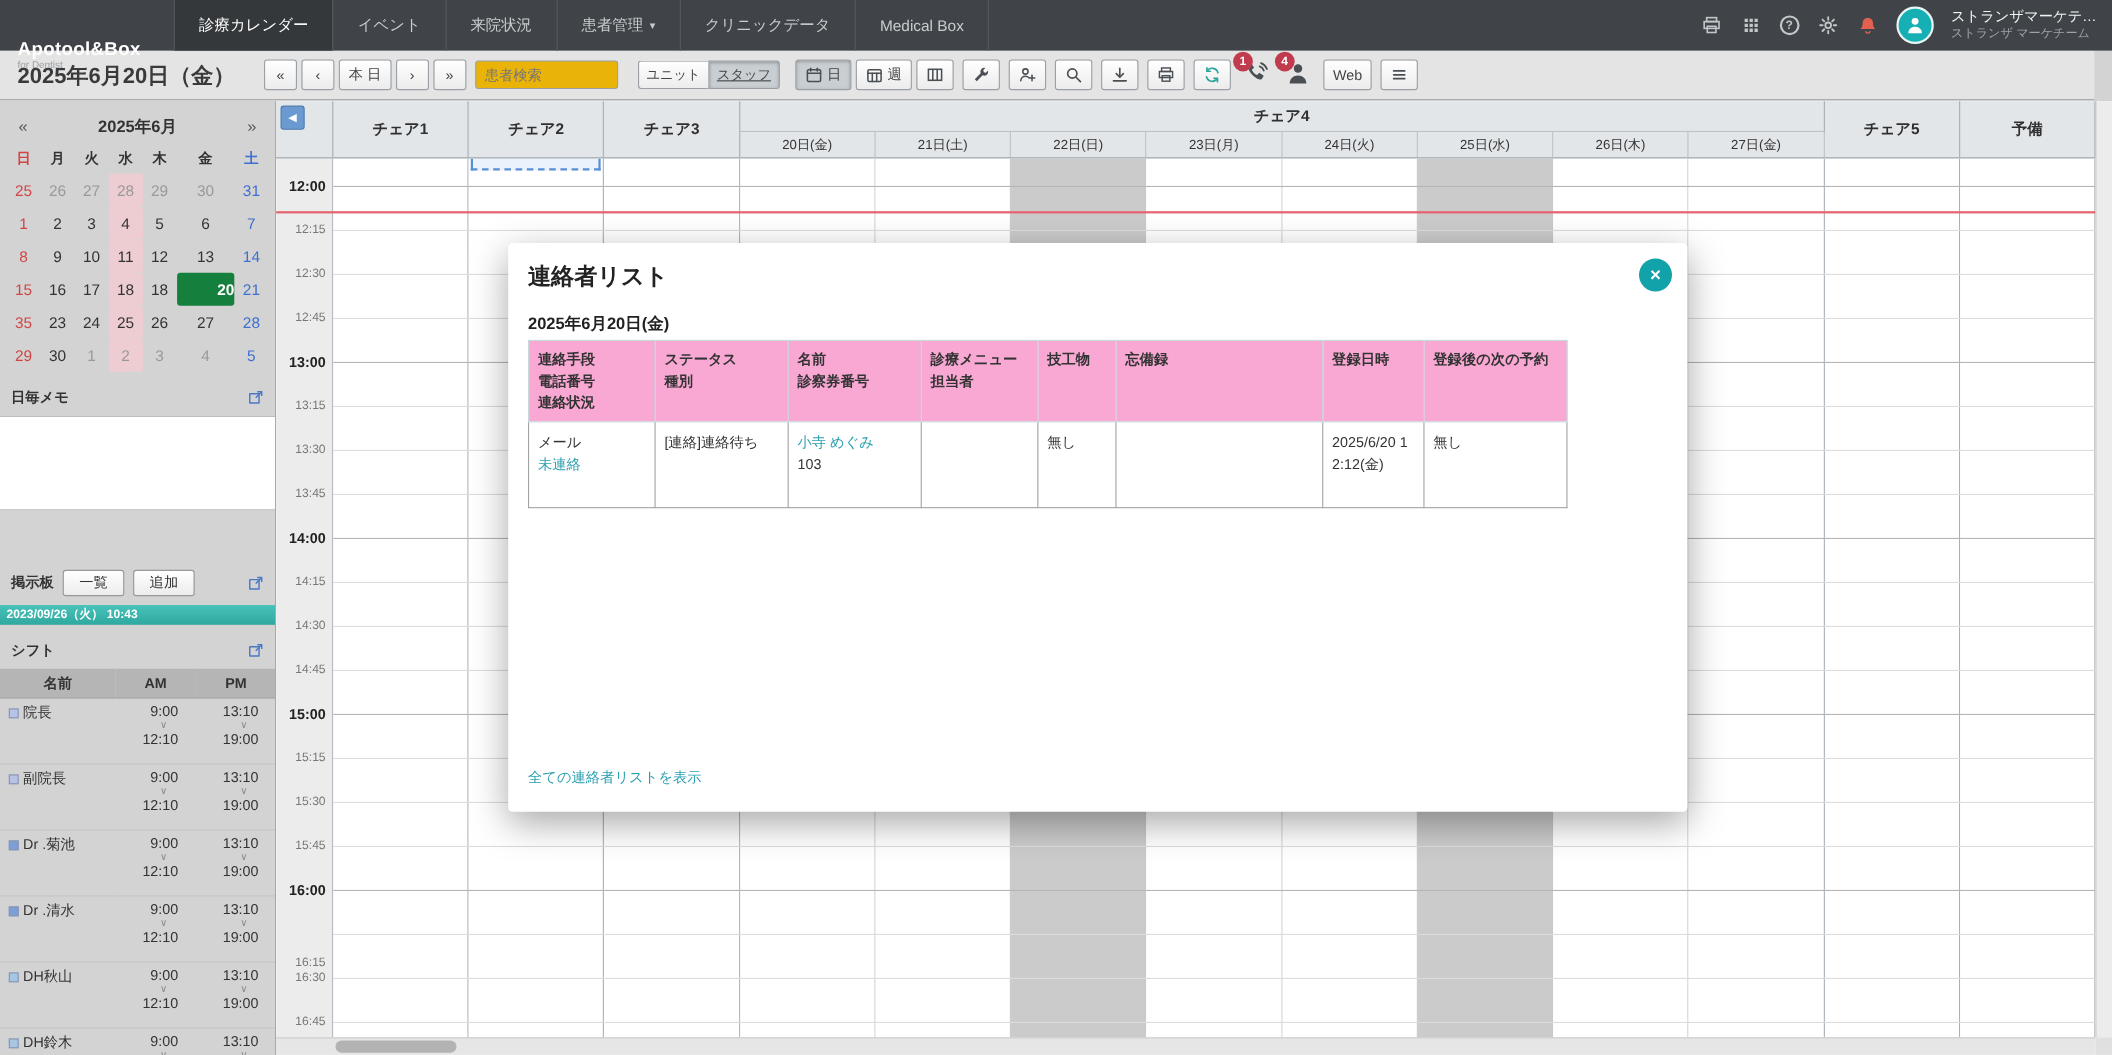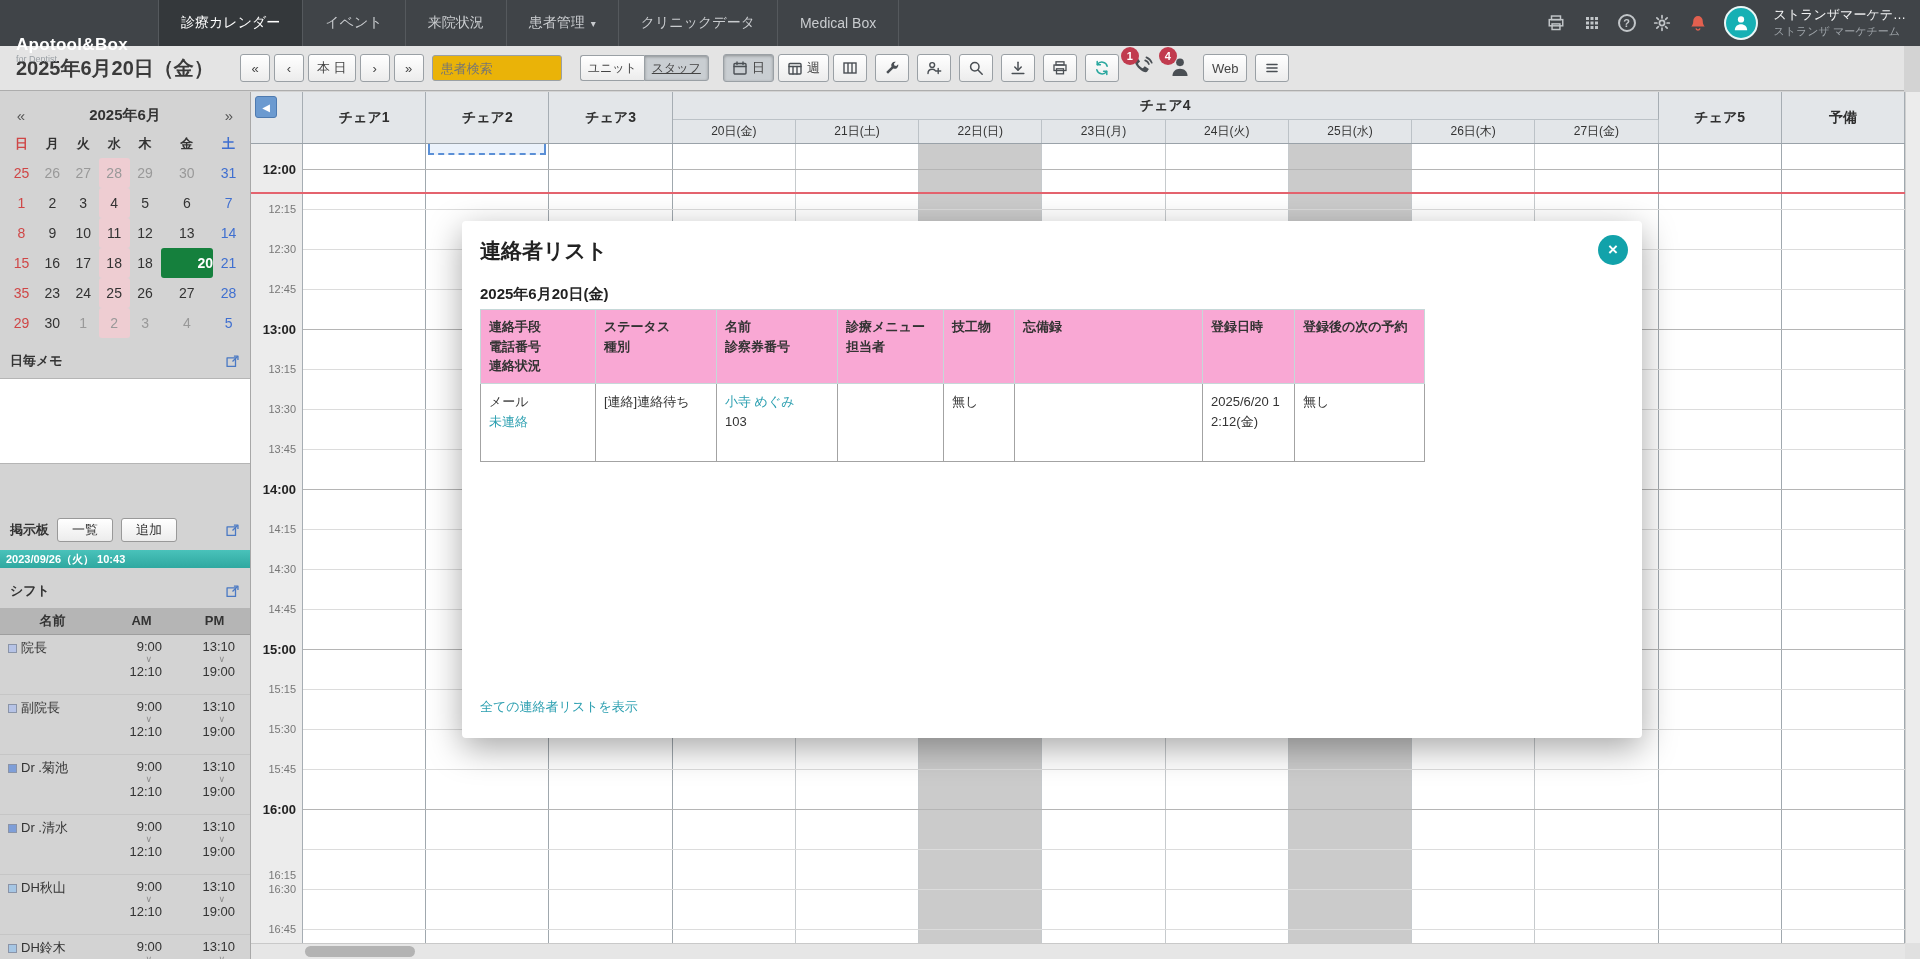--- a/index.html
+++ b/index.html
@@ -95,21 +95,21 @@
 .rowline{position:absolute;left:52px;right:0;height:1px;background:#dcdcdc;z-index:2;}
 .rowline.hour{background:#b5b5b5;}
 .nowline{position:absolute;left:0;right:0;top:48px;height:2px;background:#e4636e;z-index:4;}
 .appt-frag{position:absolute;left:2px;right:2px;top:0;height:11px;border:2px dashed #5a8fd6;border-top:none;background:rgba(219,232,248,.55);cursor:pointer;}
 .hscroll{position:absolute;left:0;right:15px;bottom:0;height:16px;background:#e6e6e6;border-top:1px solid #c9c9c9;}
 .hthumb{position:absolute;left:54px;top:2px;width:110px;height:11px;background:#b3b3b3;border-radius:6px;cursor:pointer;}
 .vscroll{position:absolute;right:0;top:0;bottom:16px;width:15px;background:#ececec;border-left:1px solid #cfcfcf;}
 .scroll-corner{position:absolute;right:0;bottom:0;width:15px;height:16px;background:#e0e0e0;}
 
 
-.modal{position:absolute;left:462px;top:221px;width:1180px;height:517px;background:#fff;border-radius:4px;box-shadow:0 10px 34px rgba(0,0,0,.35);z-index:50;}
+.modal{position:absolute;left:462px;top:221px;width:1072px;height:517px;background:#fff;border-radius:4px;box-shadow:0 10px 34px rgba(0,0,0,.35);z-index:50;}
 .modal-title{position:absolute;left:18px;top:16px;font-size:21px;font-weight:bold;color:#222;}
 .modal-close{position:absolute;right:14px;top:14px;width:30px;height:30px;border-radius:50%;background:#12a2aa;color:#fff;font-size:17px;font-weight:bold;display:flex;align-items:center;justify-content:center;cursor:pointer;}
 .modal-date{position:absolute;left:18px;top:64px;font-size:15px;font-weight:bold;color:#222;}
 .modal-table-wrap{position:absolute;left:18px;top:88px;}
 table.contact{border-collapse:collapse;table-layout:fixed;}
 .contact th{background:#f9a8d4;border:1px solid #c6d8d8;font-size:13px;font-weight:bold;text-align:left;vertical-align:top;padding:7px 8px;line-height:1.5;}
 .contact td{border:1px solid #a3a3a3;font-size:13px;vertical-align:top;padding:8px;line-height:1.55;height:78px;word-break:break-all;}
 .link{color:#2b9fb0;cursor:pointer;}
 .modal-footer-link{position:absolute;left:18px;bottom:22px;font-size:13px;color:#2b9fb0;cursor:pointer;}
 </style>

